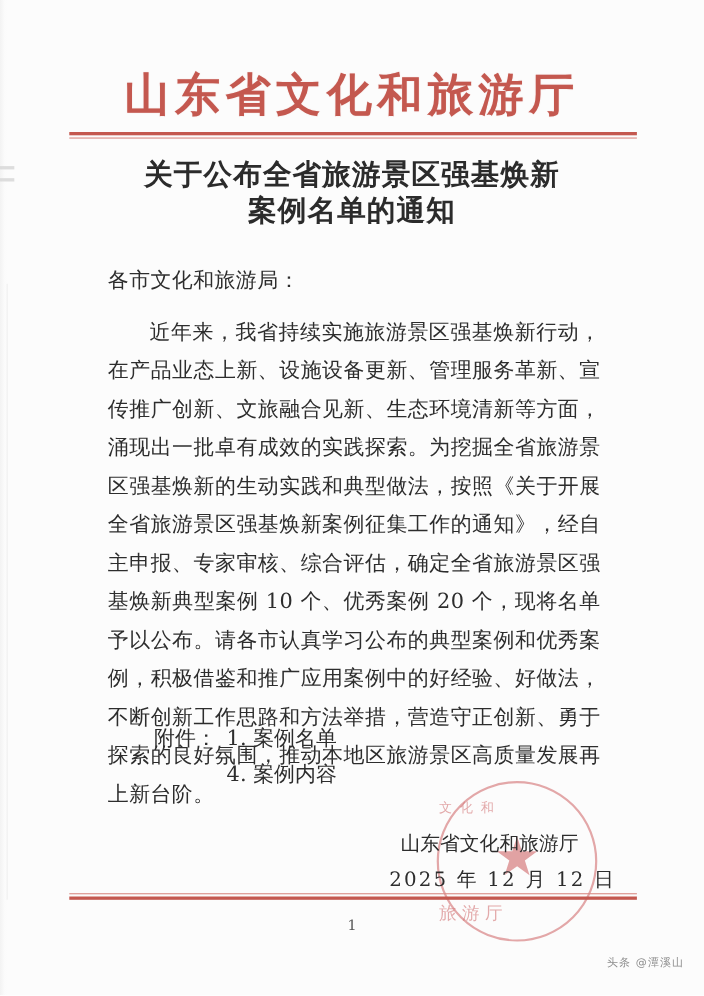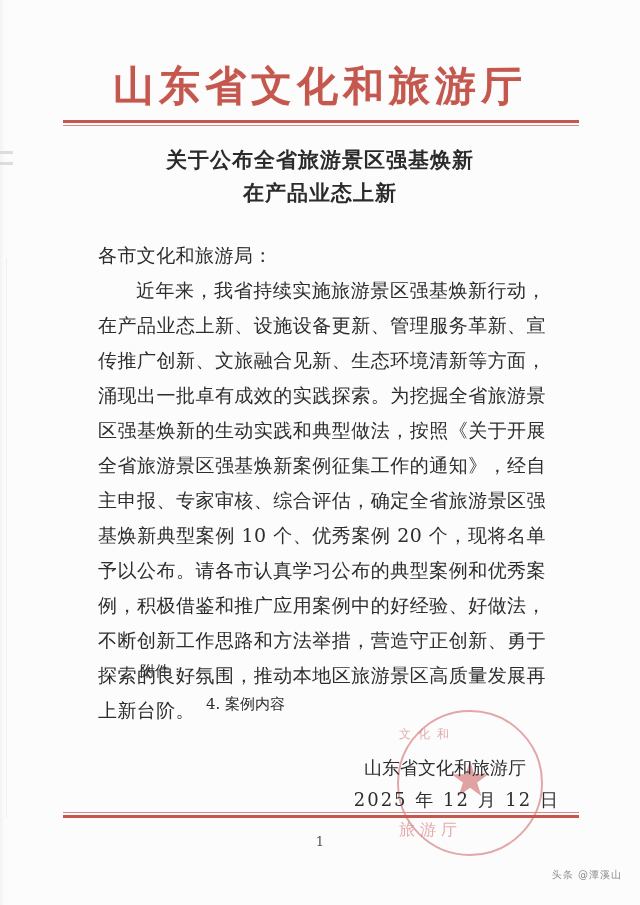--- a/index.html
+++ b/index.html
@@ -110,55 +110,55 @@
 
   
   .doc-title {
     position: absolute;
     left: 0;
     top: 143px;
     width: 640px;
     text-align: center;
     color: #2b2b2b;
     font-weight: bold;
-    font-size: 21px;
+    font-size: 26px;
     line-height: 33px;
     letter-spacing: 1px;
   }
   .doc-title div { white-space: nowrap; }
 
   
   .body-block {
     position: absolute;
     left: 98px;
     top: 238px;
     width: 448px;
     color: #2d2d2d;
     font-size: 19px;
     line-height: 35px;
     letter-spacing: .4px;
   }
   .salutation {
-    margin: 0 0 0 0;
+    margin: 0 0 12px 0;
     white-space: nowrap;
   }
   .para {
     margin: 0;
     text-align: justify;
     text-align-last: left;
     text-indent: 2em;
   }
 
   
   .attachments {
     position: absolute;
     left: 140px;
     top: 655px;
     color: #2d2d2d;
-    font-size: 15px;
+    font-size: 19px;
     line-height: 33px;
   }
   .attach-row {
     display: flex;
     white-space: nowrap;
   }
   .attach-label {
     width: 66px;
     flex: none;
   }
@@ -266,31 +266,32 @@
   </div>
 
   <div class="rule-top">
     <div class="thick"></div>
     <div class="gap"></div>
     <div class="thin"></div>
   </div>
 
   <div class="doc-title">
     <div>关于公布全省旅游景区强基焕新</div>
-    <div>在产品业态上新</div>
+    <div>案例名单的通知</div>
   </div>
 
   <div class="body-block">
     <p class="salutation">各市文化和旅游局：</p>
     <p class="para">近年来，我省持续实施旅游景区强基焕新行动，在产品业态上新、设施设备更新、管理服务革新、宣传推广创新、文旅融合见新、生态环境清新等方面，涌现出一批卓有成效的实践探索。为挖掘全省旅游景区强基焕新的生动实践和典型做法，按照《关于开展全省旅游景区强基焕新案例征集工作的通知》，经自主申报、专家审核、综合评估，确定全省旅游景区强基焕新典型案例 10 个、优秀案例 20 个，现将名单予以公布。请各市认真学习公布的典型案例和优秀案例，积极借鉴和推广应用案例中的好经验、好做法，不断创新工作思路和方法举措，营造守正创新、勇于探索的良好氛围，推动本地区旅游景区高质量发展再上新台阶。</p>
   </div>
 
   <div class="attachments">
     <div class="attach-row">
       <span class="attach-label">附件：</span>
+      <span class="attach-item">1. 案例名单</span>
     </div>
     <div class="attach-row">
       <span class="attach-label"></span>
       <span class="attach-item">4. 案例内容</span>
     </div>
   </div>
 
   <div class="seal">
     <div class="seal-arc-top">文化和</div>
     <div class="seal-star">

